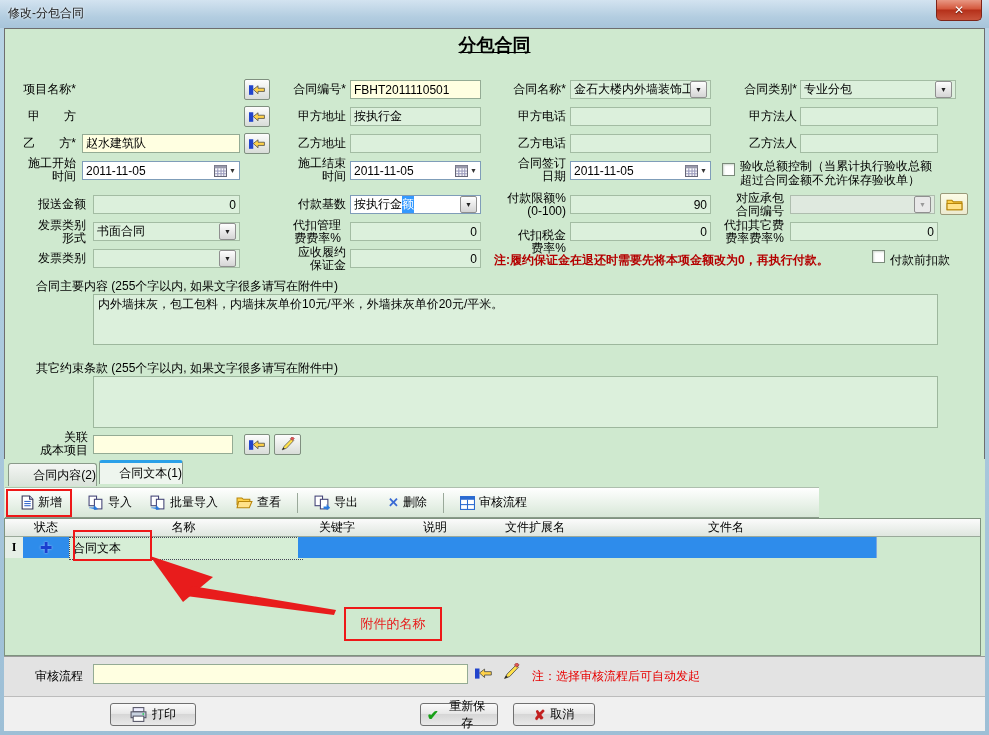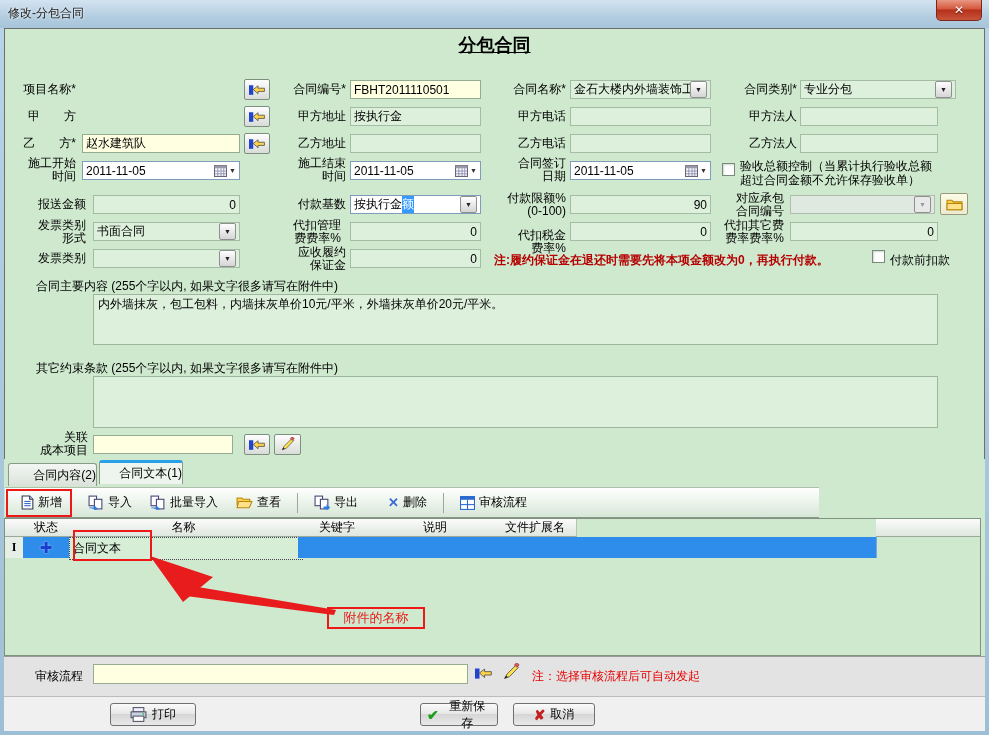--- a/index.html
+++ b/index.html
@@ -309,40 +309,41 @@
       </button>
   </div>
 
   <div class="abs gridwrap">
     <div class="th" style="left:0;width:18px"></div>
     <div class="th" style="left:18px;width:46px">状态</div>
     <div class="th" style="left:64px;width:229px">名称</div>
     <div class="th" style="left:293px;width:78px">关键字</div>
     <div class="th" style="left:371px;width:118px">说明</div>
     <div class="th" style="left:489px;width:82px">文件扩展名</div>
+    <div class="th" style="left:571px;width:300px">文件名</div>
     <div class="th" style="left:871px;width:104px"></div>
 
     <div class="cell" style="left:0;width:18px;background:#e6efe6;border-right:1px solid #b5c2b5;justify-content:center;font-family:'Liberation Serif',serif;font-weight:bold">I</div>
     <div class="cell" style="left:18px;width:46px;justify-content:center">
         <span class="plus">✚</span>
       </div>
     <div class="cell" style="left:64px;width:229px;background:#d6eed6;border:1px dotted #445;color:#000;padding-left:3px">合同文本</div>
     <div class="cell" style="left:293px;width:78px"></div>
     <div class="cell" style="left:371px;width:118px"></div>
     <div class="cell" style="left:489px;width:82px"></div>
     <div class="cell" style="left:571px;width:300px"></div>
   </div>
 
   <div class="abs redbox" style="left:6px;top:489px;width:66px;height:28px"></div>
   <div class="abs redbox" style="left:73px;top:530px;width:79px;height:31px"></div>
   <svg class="abs" style="left:140px;top:548px;z-index:6" width="210" height="75" viewBox="0 0 210 75">
     <polygon points="10,8 73,29 43,54" fill="#e81c1c"></polygon>
     <polygon points="52,38 196,62 194,67 46,48" fill="#e81c1c"></polygon>
   </svg>
-  <div class="abs redbox redlabel" style="left:327px;top:607px;width:98px;height:22px">
+  <div class="abs redbox redlabel" style="left:344px;top:607px;width:98px;height:34px">
       <span>附件的名称</span>
     </div>
 
   <div class="abs band1"></div>
   <div class="abs" style="left:35px;top:668px">审核流程</div>
   <div class="abs inp" style="left:93px;top:664px;width:375px;height:20px"></div>
   <div class="abs" style="left:475px;top:666px"><svg width="18" height="14" viewBox="0 0 16 12">
         <rect x="0" y="2" width="4" height="9" fill="#2244cc"></rect>
         <path d="M4 6 L8.5 2.5 L8.5 4.8 L14.5 4.8 L14.5 7.8 L8.5 7.8 L8.5 10 Z" fill="#ffd24a" stroke="#444" stroke-width="0.7"></path>
       </svg></div>

